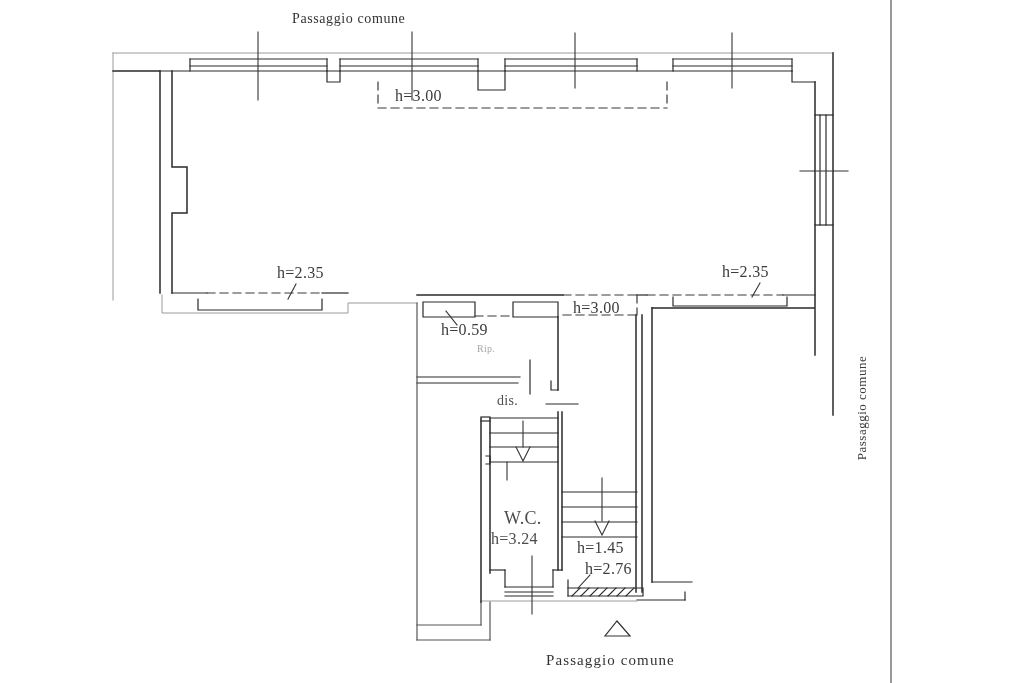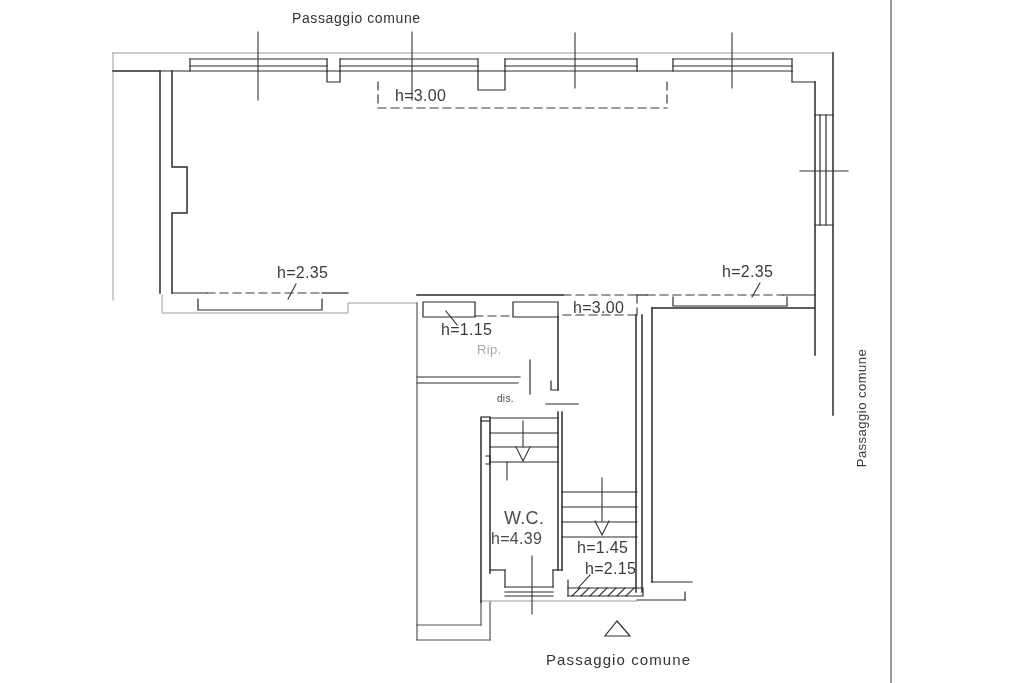--- a/index.html
+++ b/index.html
@@ -1,36 +1,36 @@
 <!DOCTYPE html>
 <html style="--bg: #ffffff; --line: #2a2a2a; --thin: #9a9a9a; --text: #3c3c3c; --muted: #a8a8a8;"><head>
 <meta charset="utf-8">
 <style>
   html,body{margin:0;padding:0;background:#ffffff;}
   .canvas{
     position:relative;width:1024px;height:683px;background:var(--bg,#fff);
-    font-family:Liberation Sans, sans-serif;overflow:hidden;border-radius:26px;
+    font-family:Liberation Serif, serif;overflow:hidden;
   }
   .plan-svg{position:absolute;left:0;top:0;}
   .plan-svg line,.plan-svg path,.plan-svg polyline{
     stroke:var(--line,#2a2a2a);stroke-width:1.5;fill:none;stroke-linecap:square;
   }
   .plan-svg .thin{stroke:var(--thin,#9a9a9a);stroke-width:1;}
   .plan-svg .mid{stroke:#555;stroke-width:1.2;}
   .plan-svg .w2{stroke-width:1.2;}
   .plan-svg .dash{stroke:#3a3a3a;stroke-width:1.2;stroke-dasharray:8 5;}
   .plan-svg .tick{stroke:#333;stroke-width:1.1;}
   .plan-svg .tri{fill:#ffffff;stroke:#333;stroke-width:1.2;}
   .lbl{
     position:absolute;color:var(--text,#3c3c3c);font-size:16px;white-space:nowrap;
     line-height:1.1;letter-spacing:0.3px;
   }
   .lbl-big{font-size:14px;letter-spacing:0.6px;color:#333;}
   .lbl-bottom{font-size:15px;letter-spacing:1.1px;color:#333;}
-  .lbl-muted{color:var(--muted,#a8a8a8);font-size:13px;}
+  .lbl-muted{color:var(--muted,#a8a8a8);font-size:10px;}
   .lbl-room{color:#4d4d4d;}
   .lbl-vert{
     font-size:13px;letter-spacing:0.5px;color:#3c3c3c;
     transform:translate(-50%,-50%) rotate(-90deg);transform-origin:center center;
   }
 </style>
 </head>
 <body>
 
 <div class="canvas">
@@ -209,31 +209,31 @@
   <div class="lbl lbl-big" style="left:292px;top:11px">Passaggio comune</div>
 
   <div class="lbl" style="left:395px;top:87px">h=3.00</div>
 
   <div class="lbl" style="left:277px;top:264px">h=2.35</div>
 
   <div class="lbl" style="left:722px;top:263px">h=2.35</div>
 
   <div class="lbl" style="left:573px;top:299px">h=3.00</div>
 
-  <div class="lbl" style="left:441px;top:321px">h=1.15</div>
+  <div class="lbl" style="left:441px;top:321px">h=0.59</div>
 
   <div class="lbl lbl-muted" style="left:477px;top:343px">Rip.</div>
 
-  <div class="lbl lbl-room" style="left:497px;top:393px;font-size:10px">dis.</div>
+  <div class="lbl lbl-room" style="left:497px;top:393px;font-size:14px">dis.</div>
 
   <div class="lbl lbl-room" style="left:504px;top:509px;font-size:18px">W.C.</div>
 
-  <div class="lbl lbl-room" style="left:491px;top:530px">h=4.39</div>
+  <div class="lbl lbl-room" style="left:491px;top:530px">h=3.24</div>
 
   <div class="lbl" style="left:577px;top:539px">h=1.45</div>
 
-  <div class="lbl" style="left:585px;top:560px">h=2.15</div>
+  <div class="lbl" style="left:585px;top:560px">h=2.76</div>
 
   <div class="lbl lbl-bottom" style="left:546px;top:652px">Passaggio comune</div>
 
   <div class="lbl lbl-vert" style="left:862px;top:408px">Passaggio comune</div>
 
 </div>
 
 </body></html>

